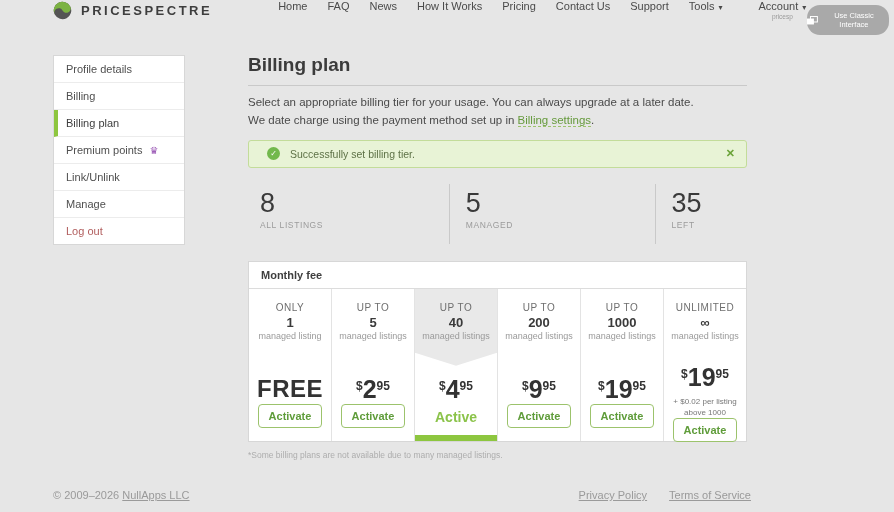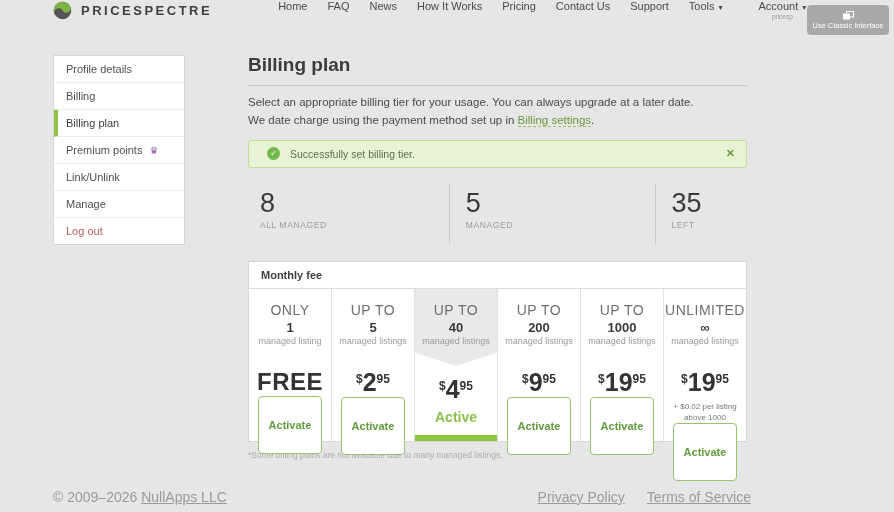--- a/index.html
+++ b/index.html
@@ -10,22 +10,22 @@
   
   .header { position:absolute; top:0; left:0; right:0; height:42px; display:flex; align-items:flex-start;margin-left:12px; }
   .logo { display:flex; align-items:center; margin-left:40px; gap:8px; }
   .logo-name { font-size:13px; font-weight:bold; letter-spacing:2.5px; color:#3e3e3e; }
   .nav { display:flex; align-items:center; gap:20px; margin-left:66px; }
   .nav-item { font-size:11px; color:#4a4a4a; cursor:pointer; white-space:nowrap; }
   .caret { font-size:8px; color:#4a4a4a; margin-left:4px; }
   .account { margin-left:36px; text-align:center; cursor:pointer; }
   .account-user { font-size:6.5px; color:#9a9a9a; margin-top:1px; }
   .classic-btn { position:absolute; top:5px; right:5px; width:82px; height:30px; background:#a9a9a9; border:none;
-    border-radius:4px; color:#fff; font-size:7.5px; font-family:"Liberation Sans",sans-serif; cursor:pointer;
-    display:flex; flex-direction:column; align-items:center; justify-content:center; gap:1px; }
+    border-radius:13px; color:#fff; font-size:7.5px; font-family:"Liberation Sans",sans-serif; cursor:pointer;
+    display:flex; flex-direction:row; align-items:center; justify-content:center; gap:1px; }
 
   
   .sidebar { position:absolute; left:53px; top:55px; width:132px; background:#fff; border:1px solid #d7d7d7; }
   .side-item { padding:7px 12px; font-size:11px; color:#4f4f4f; border-bottom:1px solid #ececec; cursor:pointer;
     display:flex; align-items:center; min-height:26px; }
   .side-item:last-child { border-bottom:none; }
   .side-item.active { border-left:4px solid #8dc63f; padding-left:8px; color:#3d3d3d; }
   .side-item.danger { color:#b15d5d; }
   .crown-icon { color:#9b59b6; font-size:10px; margin-left:7px; }
 
@@ -54,38 +54,38 @@
   .pricing { margin-top:17px; background:#fff; border:1px solid #d7d7d7; }
   .pricing-header { padding:7px 12px; font-size:11px; font-weight:bold; color:#3f3f3f; border-bottom:1px solid #dcdcdc; }
   .tiers { display:flex; height:152px; }
   .tier { flex:1; border-right:1px solid #e3e3e3; position:relative; display:flex; flex-direction:column; align-items:center; }
   .tier:last-child { border-right:none; }
   .tier-head { width:100%; height:64px; padding-top:13px; text-align:center; position:relative; }
   .tier.active .tier-head { background:#e9e9e9; }
   .tier-pointer { display:none; }
   .tier.active .tier-pointer { display:block; position:absolute; top:64px; left:0; width:100%; height:13px;
     background:#e9e9e9; clip-path:polygon(0 0, 100% 0, 50% 100%); }
-  .tier-qualifier { font-size:14px; color:#6e6e6e; letter-spacing:0.5px; }
+  .tier-qualifier { font-size:10px; color:#6e6e6e; letter-spacing:0.5px; }
   .tier-qty { font-size:13px; font-weight:bold; color:#3a3a3a; margin:2px 0 1px; }
   .tier-unit { font-size:9px; color:#9a9a9a; }
   .price { margin-top:22px; color:#333; white-space:nowrap; }
   .price-free { font-size:24px; font-weight:bold; letter-spacing:0.5px; }
   .price-cur, .price-cents { font-size:12px; font-weight:bold; position:relative; top:-8px; }
   .price-amt { font-size:25px; font-weight:bold; }
   .tier-note { font-size:8px; color:#777; line-height:1.35; text-align:center; margin-top:5px; }
   .activate-btn { margin-top:auto; margin-bottom:13px; background:#fff; border:1px solid #9cc36c; border-radius:4px;
     color:#5f9c3a; font-size:11px; font-weight:bold; font-family:"Liberation Sans",sans-serif;
-    padding:22px 0; width:64px; cursor:pointer; }
+    padding:5px 0; width:64px; cursor:pointer; }
   .active-label { margin-top:auto; margin-bottom:16px; color:#8bc34a; font-size:14px; font-weight:bold; }
   .active-bar { position:absolute; bottom:0; left:0; right:0; height:6px; background:#8dc63f; }
 
   .footnote { margin-top:8px; font-size:8.5px; color:#adadad; }
 
   
-  .footer { position:absolute; left:0; right:0; bottom:0; height:30px; font-size:14px; color:#9a9a9a; }
+  .footer { position:absolute; left:0; right:0; bottom:0; height:30px; font-size:11px; color:#9a9a9a; }
   .footer-left { position:absolute; left:53px; top:7px; }
   .footer-right { position:absolute; right:143px; top:7px; display:flex; gap:22px; }
   .footer a, .footer .flink { color:#9a9a9a; text-decoration:underline; cursor:pointer; }
 </style>
 </head>
 <body>
 
 <div class="screen">
 
   <div class="header">
@@ -158,21 +158,21 @@
 
     <div class="alert">
       <span class="check-badge">✓</span>
       <span class="alert-text">Successfully set billing tier.</span>
       <span class="alert-close">✕</span>
     </div>
 
     <div class="stats">
       <div class="stat stat-1">
         <div class="stat-value">8</div>
-        <div class="stat-label">ALL MANAGED</div>
+        <div class="stat-label">ALL LISTINGS</div>
       </div>
       <div class="stat stat-2 b">
         <div class="stat-value">5</div>
         <div class="stat-label">MANAGED</div>
       </div>
       <div class="stat stat-3 b">
         <div class="stat-value">35</div>
         <div class="stat-label">LEFT</div>
       </div>
     </div>

